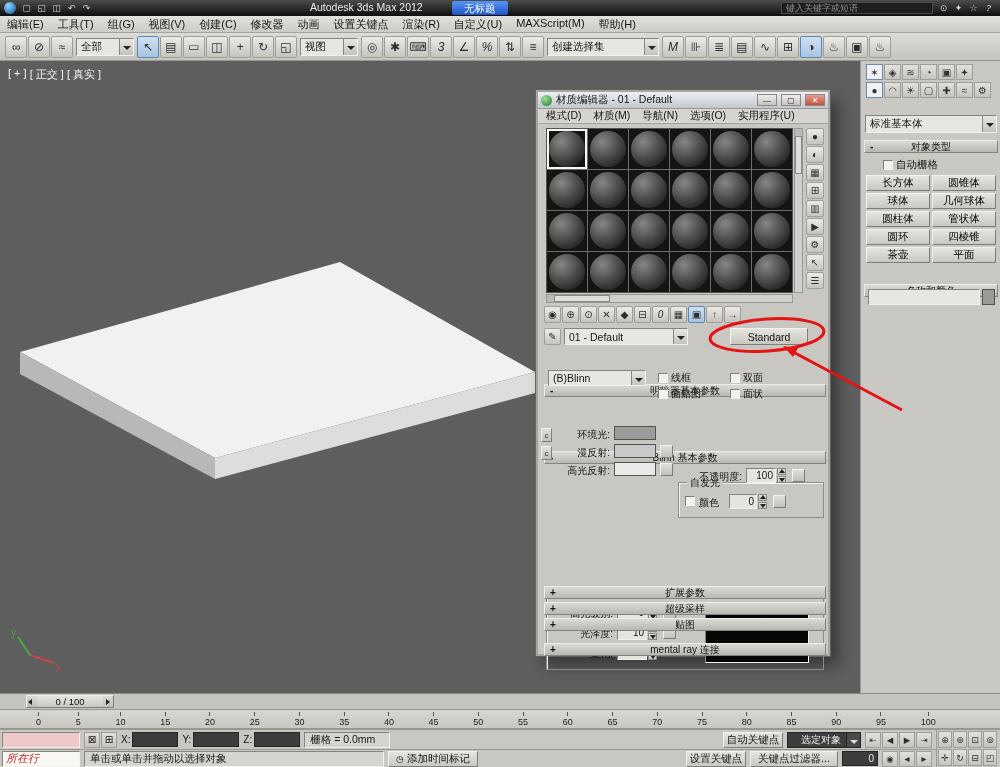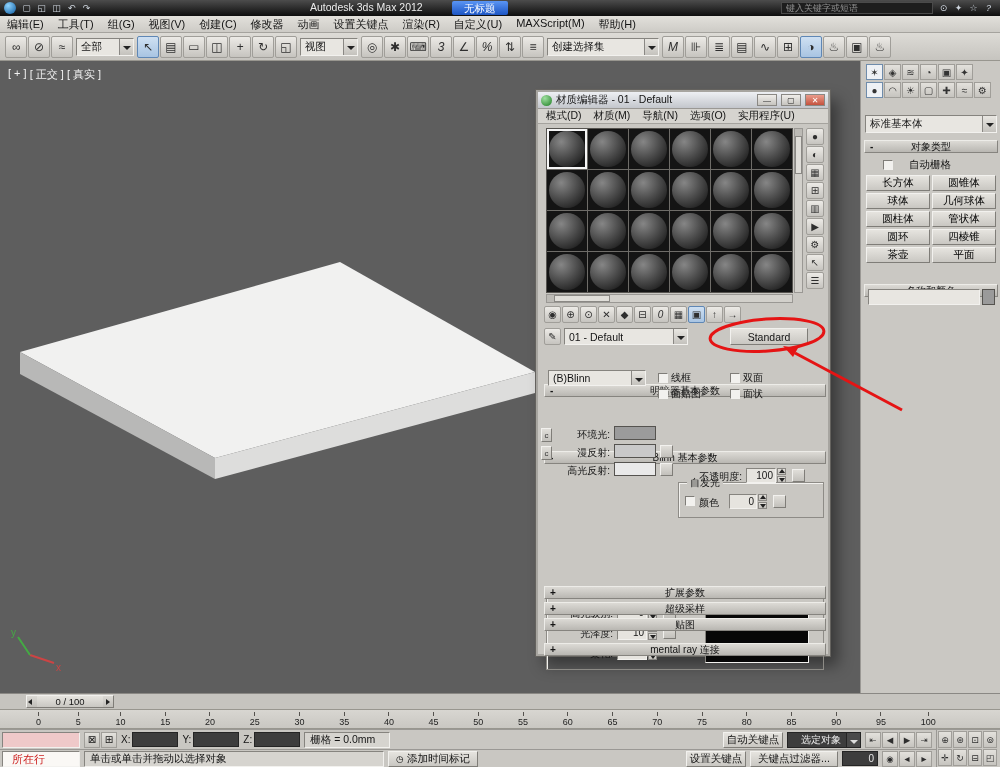--- a/index.html
+++ b/index.html
@@ -63,21 +63,21 @@
 
   
   .viewport{background:#5e5e5e;}
   .vplabel{position:absolute;left:8px;top:6px;color:#f2f2f2;font-size:11px;display:flex;gap:3px;}
 
   
   .cmdpanel{background:#cac8c3;border-left:1px solid #9a9894;}
   .tabrow{position:absolute;left:5px;display:flex;gap:1px;}
   .ptab{width:17px;height:16px;display:inline-flex;align-items:center;justify-content:center;font-size:10px;color:#333;background:linear-gradient(#e3e1dc,#c6c4bf);border:1px solid #a09e99;}
   .ptab.active{background:#eef1f5;border-color:#6f8cab;}
-  .agrow{display:flex;align-items:center;gap:16px;font-size:10.5px;}
+  .agrow{display:flex;align-items:center;gap:3px;font-size:10.5px;}
   .objgrid{display:grid;grid-template-columns:1fr 1fr;gap:2px;}
   .objbtn{height:16px;font-size:10.5px;background:linear-gradient(#e6e4df,#c9c7c2);border:1px solid;border-color:#f2f1ee #7f7d78 #7f7d78 #f2f1ee;}
   .colorswatch{background:#9a9a9a;border:1px solid #55534f;}
 
   
   .window{background:#c9c7c2;border:2px solid #a7a5a0;outline:1px solid #64625e;box-shadow:8px 10px 14px rgba(0,0,0,.4);z-index:30;}
   .we-title{height:17px;background:linear-gradient(#eef0f4,#c3c6cc);display:flex;align-items:center;gap:4px;padding:0 3px;font-size:10.5px;border-bottom:1px solid #9a9894;}
   .winlogo{width:11px;height:11px;border-radius:50%;background:radial-gradient(circle at 35% 30%,#9fe0a0,#1d7d22);flex:none;}
   .we-title-text{flex:1;white-space:nowrap;overflow:hidden;}
   .wbtn{width:20px;height:12px;background:linear-gradient(#efedea,#c6c4bf);border:1px solid #8a8884;display:inline-flex;align-items:center;justify-content:center;font-size:8px;color:#222;flex:none;}
@@ -110,21 +110,21 @@
   .tsa{width:10px;position:relative;background:linear-gradient(#dcdad5,#bfbdb8);}
   .tsa.left::after,.tsa.right::after{content:"";position:absolute;top:3px;border:3px solid transparent;}
   .tsa.left::after{left:1px;border-left:0;border-right:4px solid #222;}
   .tsa.right::after{left:3px;border-right:0;border-left:4px solid #222;}
   .ruler{background:linear-gradient(#d8d6d1,#c9c7c2);border-top:1px solid #98968f;border-bottom:1px solid #98968f;}
   .ticks{position:absolute;left:36px;right:64px;top:2px;height:16px;display:flex;justify-content:space-between;}
   .tick{display:flex;flex-direction:column;align-items:center;font-size:9px;color:#222;font-style:normal;}
   .tick em{font-style:normal;}
   .tick .tm{width:1px;height:4px;background:#55524e;margin-bottom:1px;}
   .statusrow{display:flex;align-items:center;gap:4px;background:#c9c7c2;border-top:1px solid #9a9894;padding:0 2px;padding-right:68px;}
-  .listener{height:16px;border:1px solid;border-color:#86847f #f2f1ee #f2f1ee #86847f;display:flex;align-items:flex-start;padding:0 9px;flex:none;}
+  .listener{height:16px;border:1px solid;border-color:#86847f #f2f1ee #f2f1ee #86847f;display:flex;align-items:flex-end;padding:0 3px;flex:none;font-style:italic;}
   .listener.pink{background:#efc9c9;}
   .listener.white{background:#faf8f5;}
   .redtext{color:#cc1f1f;font-size:11px;}
   .statusfield{height:16px;background:#d6d4cf;border:1px solid;border-color:#86847f #f2f1ee #f2f1ee #86847f;display:flex;align-items:center;padding:0 5px;font-size:10.5px;flex:none;}
   .sicon{width:16px;height:16px;display:inline-flex;align-items:center;justify-content:center;font-size:10px;background:linear-gradient(#e3e1dc,#c6c4bf);border:1px solid #a09e99;flex:none;}
   .xyz{display:inline-flex;align-items:center;gap:2px;flex:none;font-size:10px;}
   .darkdd{display:inline-flex;align-items:stretch;height:16px;background:#3d3d3d;border:1px solid #242424;color:#eee;flex:none;padding-left:8px;}
   .darkdd .ct{display:flex;align-items:center;padding:0 5px;font-size:10px;}
   .spacer{flex:1;}
   .pbrow{display:inline-flex;gap:1px;flex:none;}

